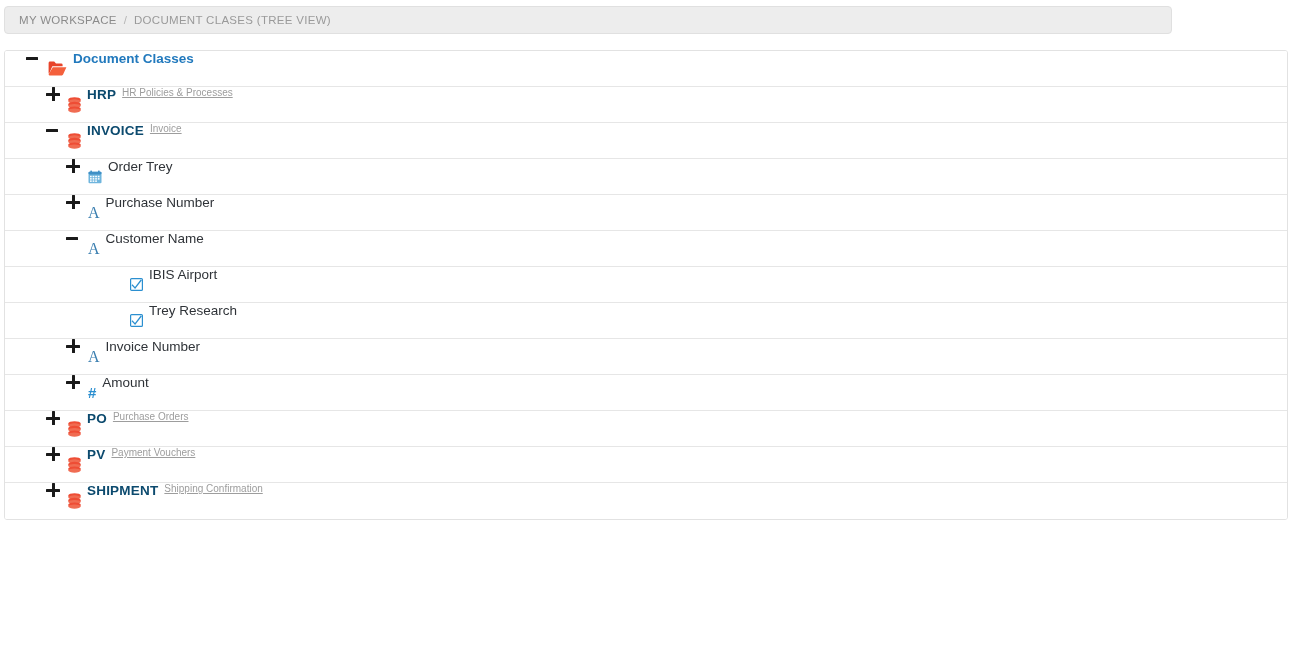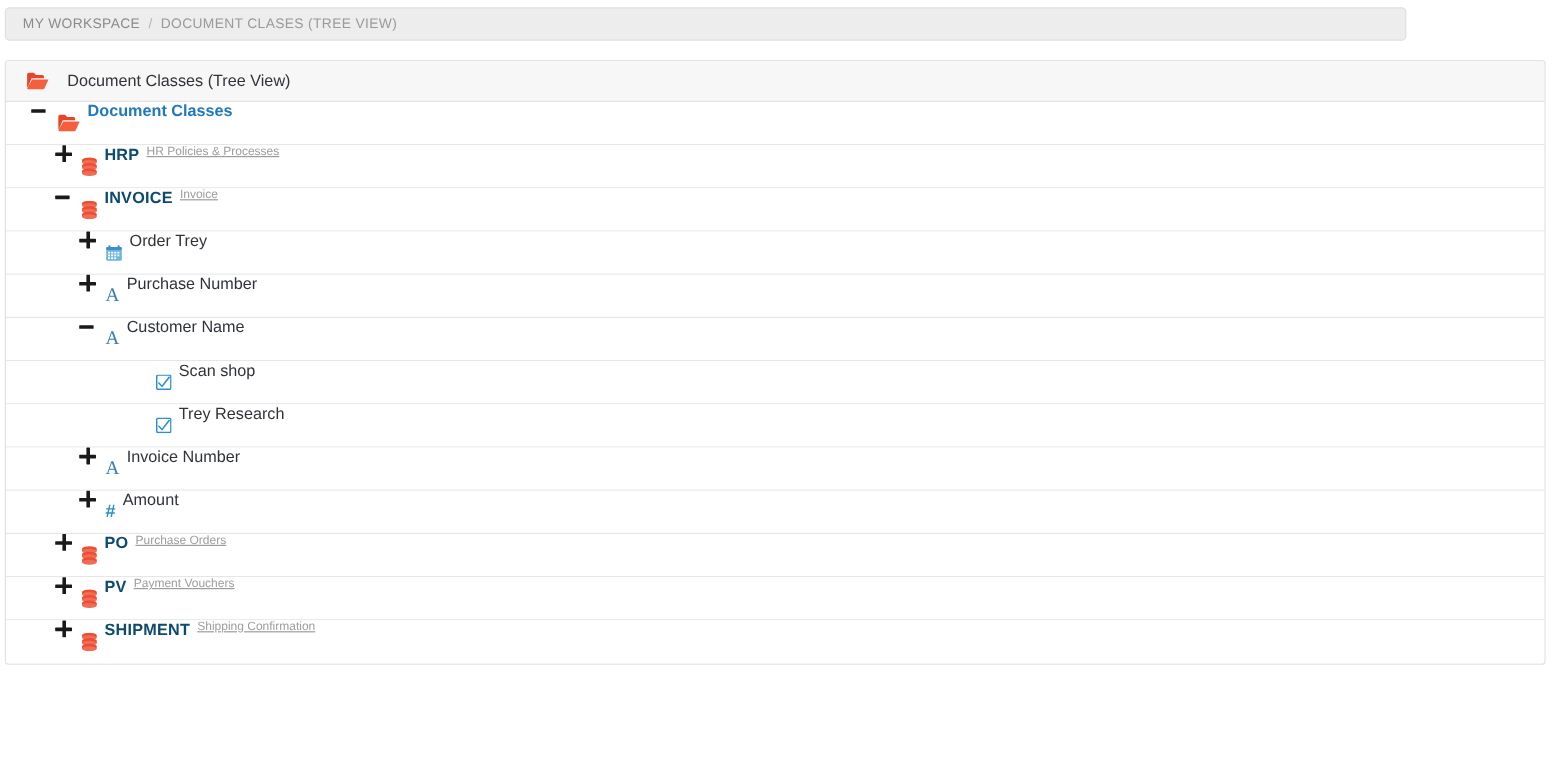--- a/index.html
+++ b/index.html
@@ -111,29 +111,20 @@
 <body>
 
 <div class="breadcrumb-bar">
   <a href="#" class="crumb root">MY WORKSPACE</a>
   <span class="crumb-sep">/</span>
   <span class="crumb">DOCUMENT CLASES (TREE VIEW)</span>
 </div>
 
 <div class="panel">
 
-  <div class="panel-head">
-    <span class="icon">
-      <svg width="19" height="15" viewBox="0 0 19 15">
-        <path d="M0.6 2.0 A1.4 1.4 0 0 1 2.0 0.6 H6.2 L8.0 2.4 H13.2 A1.4 1.4 0 0 1 14.6 3.8 V5.3 H4.3 L1.2 12.6 H0.6 Z" fill="#e8442a"></path>
-        <path d="M4.8 6.2 H18.4 L15.1 13.6 A1.3 1.3 0 0 1 13.9 14.4 H1.6 A0.9 0.9 0 0 1 0.8 13.1 Z" fill="#f4603c"></path>
-      </svg>
-    </span>
-    <span class="panel-head-label">Document Classes (Tree View)</span>
-  </div>
 
   <div class="tree" id="tree-container">
       <div class="row lvl0">
         <span class="toggle minus"></span>
         <span class="icon">
           <svg width="19" height="15" viewBox="0 0 19 15">
       <path d="M0.6 2.0 A1.4 1.4 0 0 1 2.0 0.6 H6.2 L8.0 2.4 H13.2 A1.4 1.4 0 0 1 14.6 3.8 V5.3 H4.3 L1.2 12.6 H0.6 Z" fill="#e8442a"></path>
       <path d="M4.8 6.2 H18.4 L15.1 13.6 A1.3 1.3 0 0 1 13.9 14.4 H1.6 A0.9 0.9 0 0 1 0.8 13.1 Z" fill="#f4603c"></path>
     </svg>
         </span>
@@ -215,21 +206,21 @@
         <span class="label-main">Customer Name</span>
       </div>
       <div class="row lvl3">
         <span class="toggle none"></span>
         <span class="icon">
           <svg width="13" height="13" viewBox="0 0 13 13">
       <rect x="0.6" y="0.6" width="11.8" height="11.8" rx="1" fill="#ffffff" stroke="#2b8fd0" stroke-width="1.2"></rect>
       <path d="M2.4 6.3 L5.0 9.0 L10.7 1.6 L11.9 2.3 L5.1 11.0 L1.6 7.2 Z" fill="#2b8fd0"></path>
     </svg>
         </span>
-        <span class="label-main">Scan shop</span>
+        <span class="label-main">IBIS Airport</span>
       </div>
       <div class="row lvl3">
         <span class="toggle none"></span>
         <span class="icon">
           <svg width="13" height="13" viewBox="0 0 13 13">
       <rect x="0.6" y="0.6" width="11.8" height="11.8" rx="1" fill="#ffffff" stroke="#2b8fd0" stroke-width="1.2"></rect>
       <path d="M2.4 6.3 L5.0 9.0 L10.7 1.6 L11.9 2.3 L5.1 11.0 L1.6 7.2 Z" fill="#2b8fd0"></path>
     </svg>
         </span>
         <span class="label-main">Trey Research</span>

